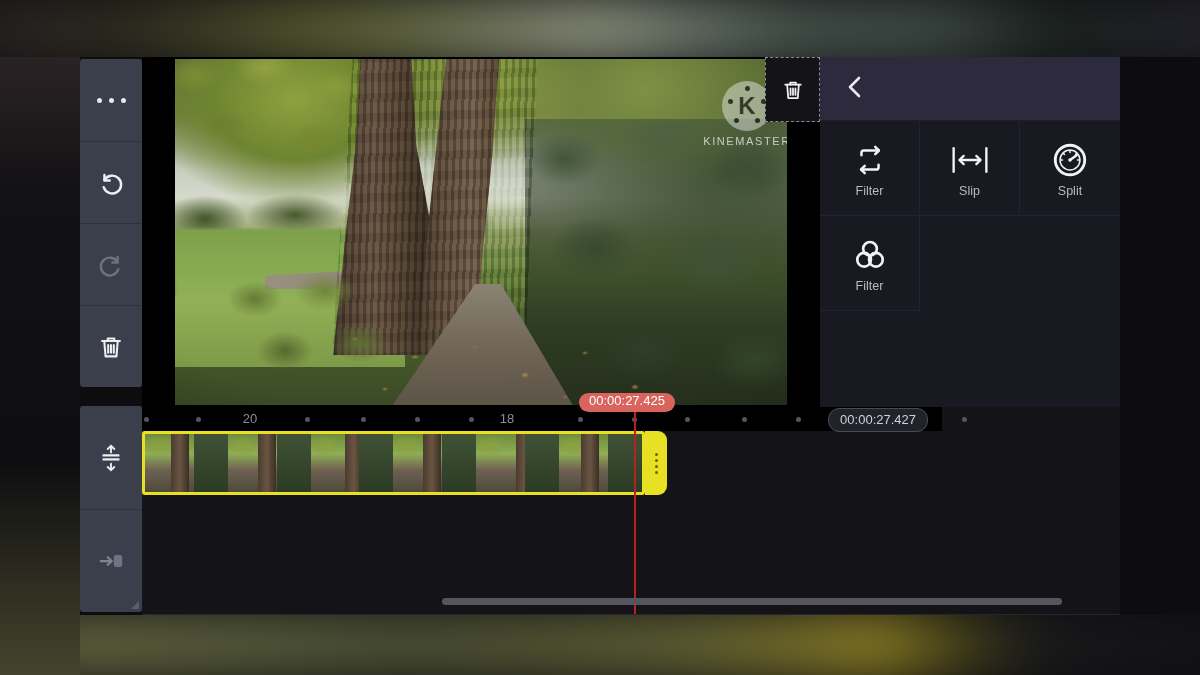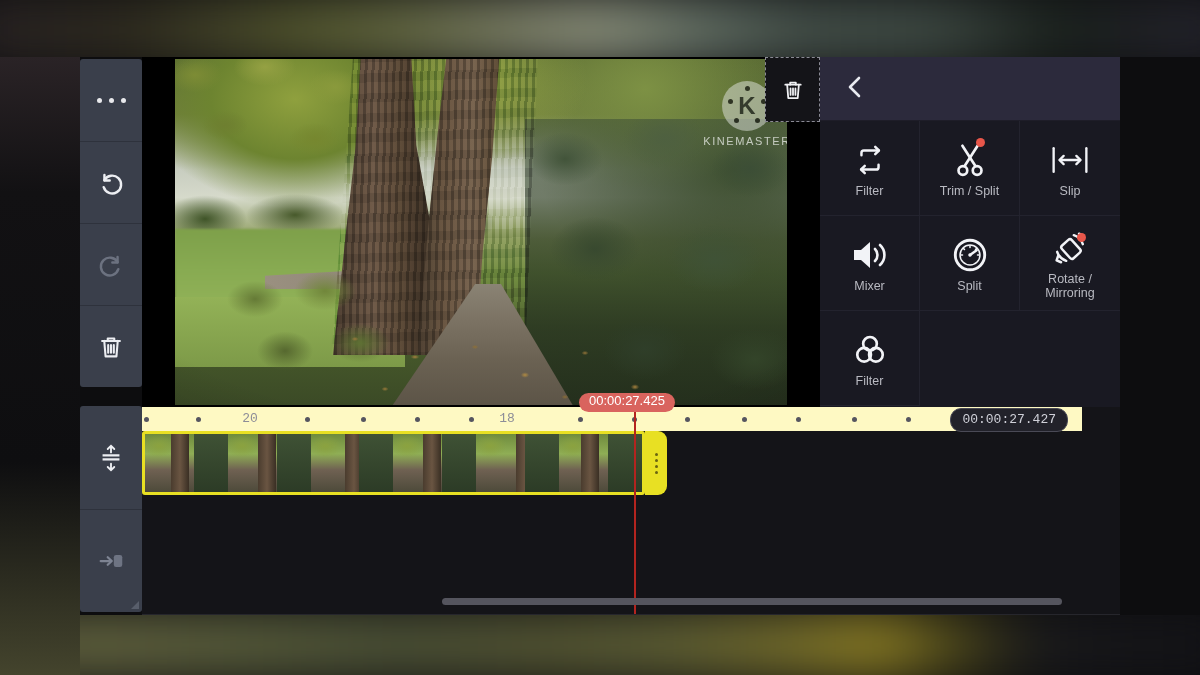--- a/index.html
+++ b/index.html
@@ -243,23 +243,22 @@
     background: #e8564a; top: 17px; right: 34px;
   }
 
   
   .timeline {
     position: absolute; left: 142px; top: 350px;
     width: 978px; height: 208px;
     background: #141418;
   }
   .ruler {
-    position: absolute; left:0; top:0; width: 940px; height: 24px;
-    background: #fef9c3;
-    font-family: Liberation Mono, monospace;
+    position: absolute; left:0; top:0; width: 800px; height: 24px;
+    background: #000000;
   }
   .tick {
     position: absolute; top: 10px; width: 5px; height: 5px;
     border-radius: 50%; background: #555560;
   }
   .tick-lbl {
     position: absolute; top: 4px; font-size: 13px; color: #8d8d98;
     transform: translateX(-50%);
   }
   .track { position: absolute; left: 0; top: 24px; width: 978px; height: 184px; }
@@ -439,56 +438,34 @@
             <svg width="38" height="38" viewBox="0 0 40 40" fill="none" stroke="#f2f3f7" stroke-width="2.6" stroke-linecap="round" stroke-linejoin="round">
               <path d="M11 15 V12.5 A2.5 2.5 0 0 1 13.5 10 H29"></path>
               <path d="M25.5 6.2 L29.4 10 L25.5 13.8"></path>
               <path d="M29 25 V27.5 A2.5 2.5 0 0 1 26.5 30 H11"></path>
               <path d="M14.5 26.2 L10.6 30 L14.5 33.8"></path>
             </svg>
           </span>
           <span class="pcell-lbl">Filter</span>
         </div>
 
-        <div class="pcell">
-          <span class="badge"></span>
-          <span class="pcell-ico">
-            <svg width="36" height="38" viewBox="0 0 36 40" fill="none" stroke="#f2f3f7" stroke-width="2.8" stroke-linecap="round" stroke-linejoin="round">
-              <path d="M10 5 L23.5 26"></path>
-              <path d="M26 5 L12.5 26"></path>
-              <circle cx="10.5" cy="31" r="4.6"></circle>
-              <circle cx="25.5" cy="31" r="4.6"></circle>
-            </svg>
-          </span>
-          <span class="pcell-lbl">Trim / Split</span>
-        </div>
 
         <div class="pcell">
           <span class="pcell-ico">
             <svg width="40" height="34" viewBox="0 0 44 34" fill="none" stroke="#f2f3f7" stroke-width="2.6" stroke-linecap="round" stroke-linejoin="round">
               <path d="M4 4 V30"></path>
               <path d="M40 4 V30"></path>
               <path d="M11 17 H33"></path>
               <path d="M15 12.5 L10.4 17 L15 21.5"></path>
               <path d="M29 12.5 L33.6 17 L29 21.5"></path>
             </svg>
           </span>
           <span class="pcell-lbl">Slip</span>
         </div>
 
-        <div class="pcell">
-          <span class="pcell-ico">
-            <svg width="40" height="34" viewBox="0 0 40 34" fill="none">
-              <path d="M4 12 H11 L20 4 V30 L11 22 H4 Z" fill="#f2f3f7"></path>
-              <path d="M25 11 A8.5 8.5 0 0 1 25 23" stroke="#f2f3f7" stroke-width="2.6" stroke-linecap="round"></path>
-              <path d="M30 7 A13.5 13.5 0 0 1 30 27" stroke="#f2f3f7" stroke-width="2.6" stroke-linecap="round"></path>
-            </svg>
-          </span>
-          <span class="pcell-lbl">Mixer</span>
-        </div>
 
         <div class="pcell">
           <span class="pcell-ico">
             <svg width="38" height="38" viewBox="0 0 40 40" fill="none">
               <circle cx="20" cy="20" r="15.5" stroke="#f2f3f7" stroke-width="3"></circle>
               <circle cx="20" cy="20" r="10.5" stroke="#f2f3f7" stroke-width="1.6"></circle>
               <path d="M20 20 L27 15" stroke="#f2f3f7" stroke-width="2.6" stroke-linecap="round"></path>
               <circle cx="20" cy="20" r="1.8" fill="#f2f3f7"></circle>
               <g stroke="#f2f3f7" stroke-width="1.6" stroke-linecap="round">
                 <path d="M20 10.3 V12"></path>
@@ -497,34 +474,20 @@
                 <path d="M10.4 20 H12.1"></path>
                   <path d="M27.9 20 H29.6"></path>
               </g>
             </svg>
           </span>
           <span class="pcell-lbl">Split</span>
         </div>
 
 
 
-        <div class="pcell">
-          <span class="badge"></span>
-          <span class="pcell-ico">
-            <svg width="38" height="38" viewBox="0 0 40 40" fill="none" stroke="#f2f3f7" stroke-width="2.6" stroke-linecap="round" stroke-linejoin="round">
-              <rect x="13" y="12.5" width="14" height="18" rx="2.6" transform="rotate(-42 20 20)"></rect>
-              <path d="M24 6.5 A15 15 0 0 1 33.5 16"></path>
-              <path d="M29.5 5 L34.2 7 L32.6 11.6"></path>
-              <path d="M16 33.5 A15 15 0 0 1 6.5 24"></path>
-              <path d="M10.6 35 L5.9 33 L7.5 28.4"></path>
-            </svg>
-          </span>
-          <span class="pcell-lbl" style="white-space:pre-line;">Rotate /
-Mirroring</span>
-        </div>
 
         <div class="pcell">
           <span class="pcell-ico">
             <svg width="38" height="38" viewBox="0 0 40 40" fill="none" stroke="#f2f3f7" stroke-width="2.8">
               <circle cx="20" cy="13.5" r="7.2"></circle>
               <circle cx="13.8" cy="25" r="7.2"></circle>
               <circle cx="26.2" cy="25" r="7.2"></circle>
             </svg>
           </span>
           <span class="pcell-lbl">Filter</span>

